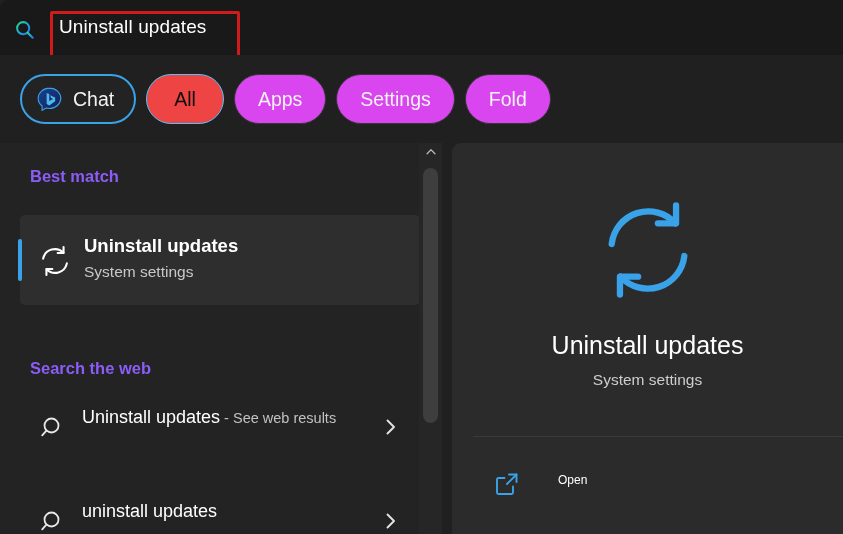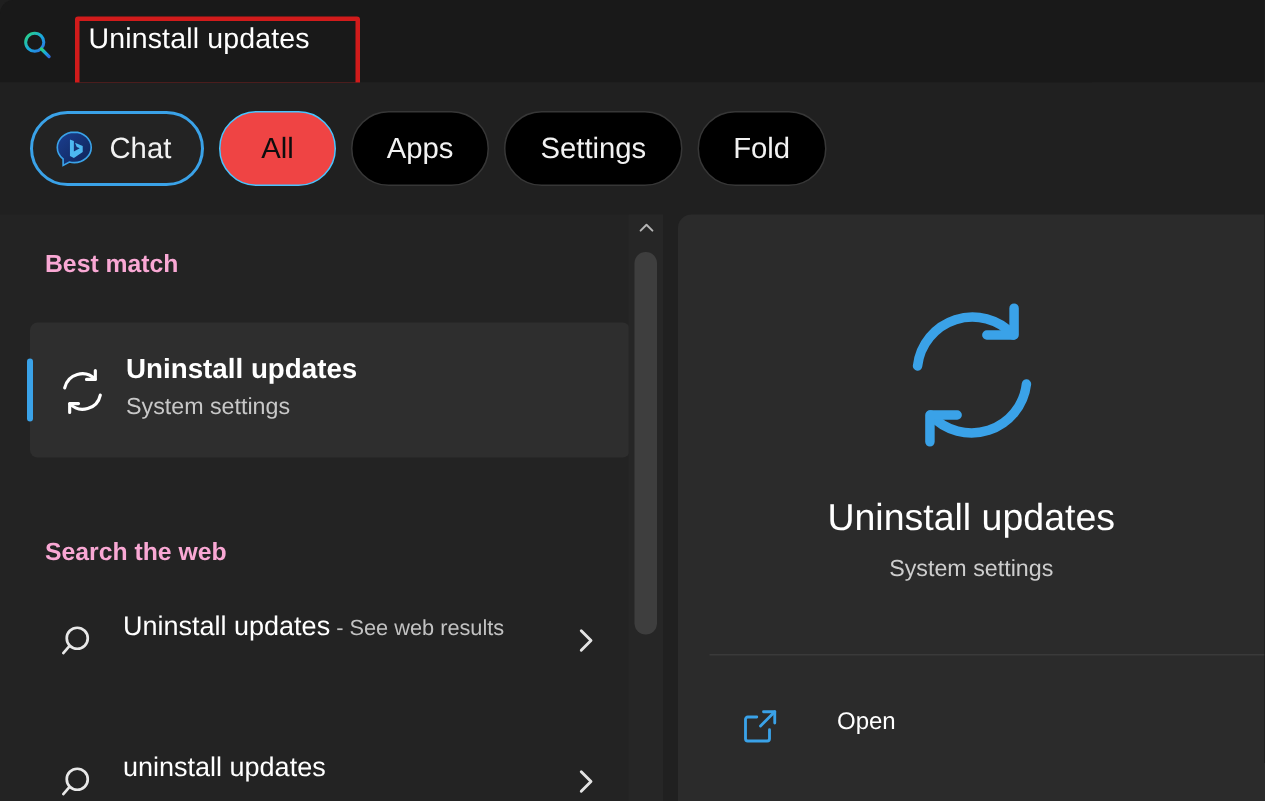--- a/index.html
+++ b/index.html
@@ -52,21 +52,21 @@
   }
   .tabs {
     position: absolute; left: 20px; top: 19px;
     display: flex; align-items: center; gap: 10px;
     white-space: nowrap;
   }
   .tab {
     height: 50px;
     padding: 0 23px;
     border-radius: 26px;
-    background: #000000;
+    background: #d946ef;
     border: 1px solid #373737;
     color: #f2f2f2;
     font-size: 19.5px;
     display: flex; align-items: center; justify-content: center;
     cursor: pointer;
   }
   .tab.chat {
     border: 2px solid #3aa2e8;
     background: #232323;
     padding: 0 20px 0 14px;
@@ -101,21 +101,21 @@
   
   .left-panel {
     position: absolute; left: 0; top: 143px;
     width: 440px; height: 391px;
     background: #232323;
     overflow: hidden;
   }
   .section-head {
     position: absolute; left: 30px;
     font-size: 16.5px; font-weight: bold;
-    color: #f9a8d4;
+    color: #8b5cf6;
   }
   #head-best { top: 167px; }
   #head-web  { top: 334px; margin-top: 25px; }
 
   .best-row {
     position: absolute; left: 20px; top: 215px;
     width: 400px; height: 90px;
     background: #2e2e2e;
     border-radius: 5px;
   }
@@ -212,21 +212,21 @@
     position: absolute; left: 21px; top: 317px;
     width: 350px; height: 50px;
     cursor: pointer;
   }
   .open-ico {
     position: absolute; left: 21px; top: 11px;
     width: 26px; height: 26px;
   }
   .open-label {
     position: absolute; left: 85px; top: 13px;
-    font-size: 16px; color: #ffffff;
+    font-size: 12px; color: #ffffff;
   }
 </style>
 </head>
 <body>
 
 <div id="app">
 
   <div class="searchbar">
     <span class="search-icon">
       <svg viewBox="0 0 24 24" width="22" height="22">

